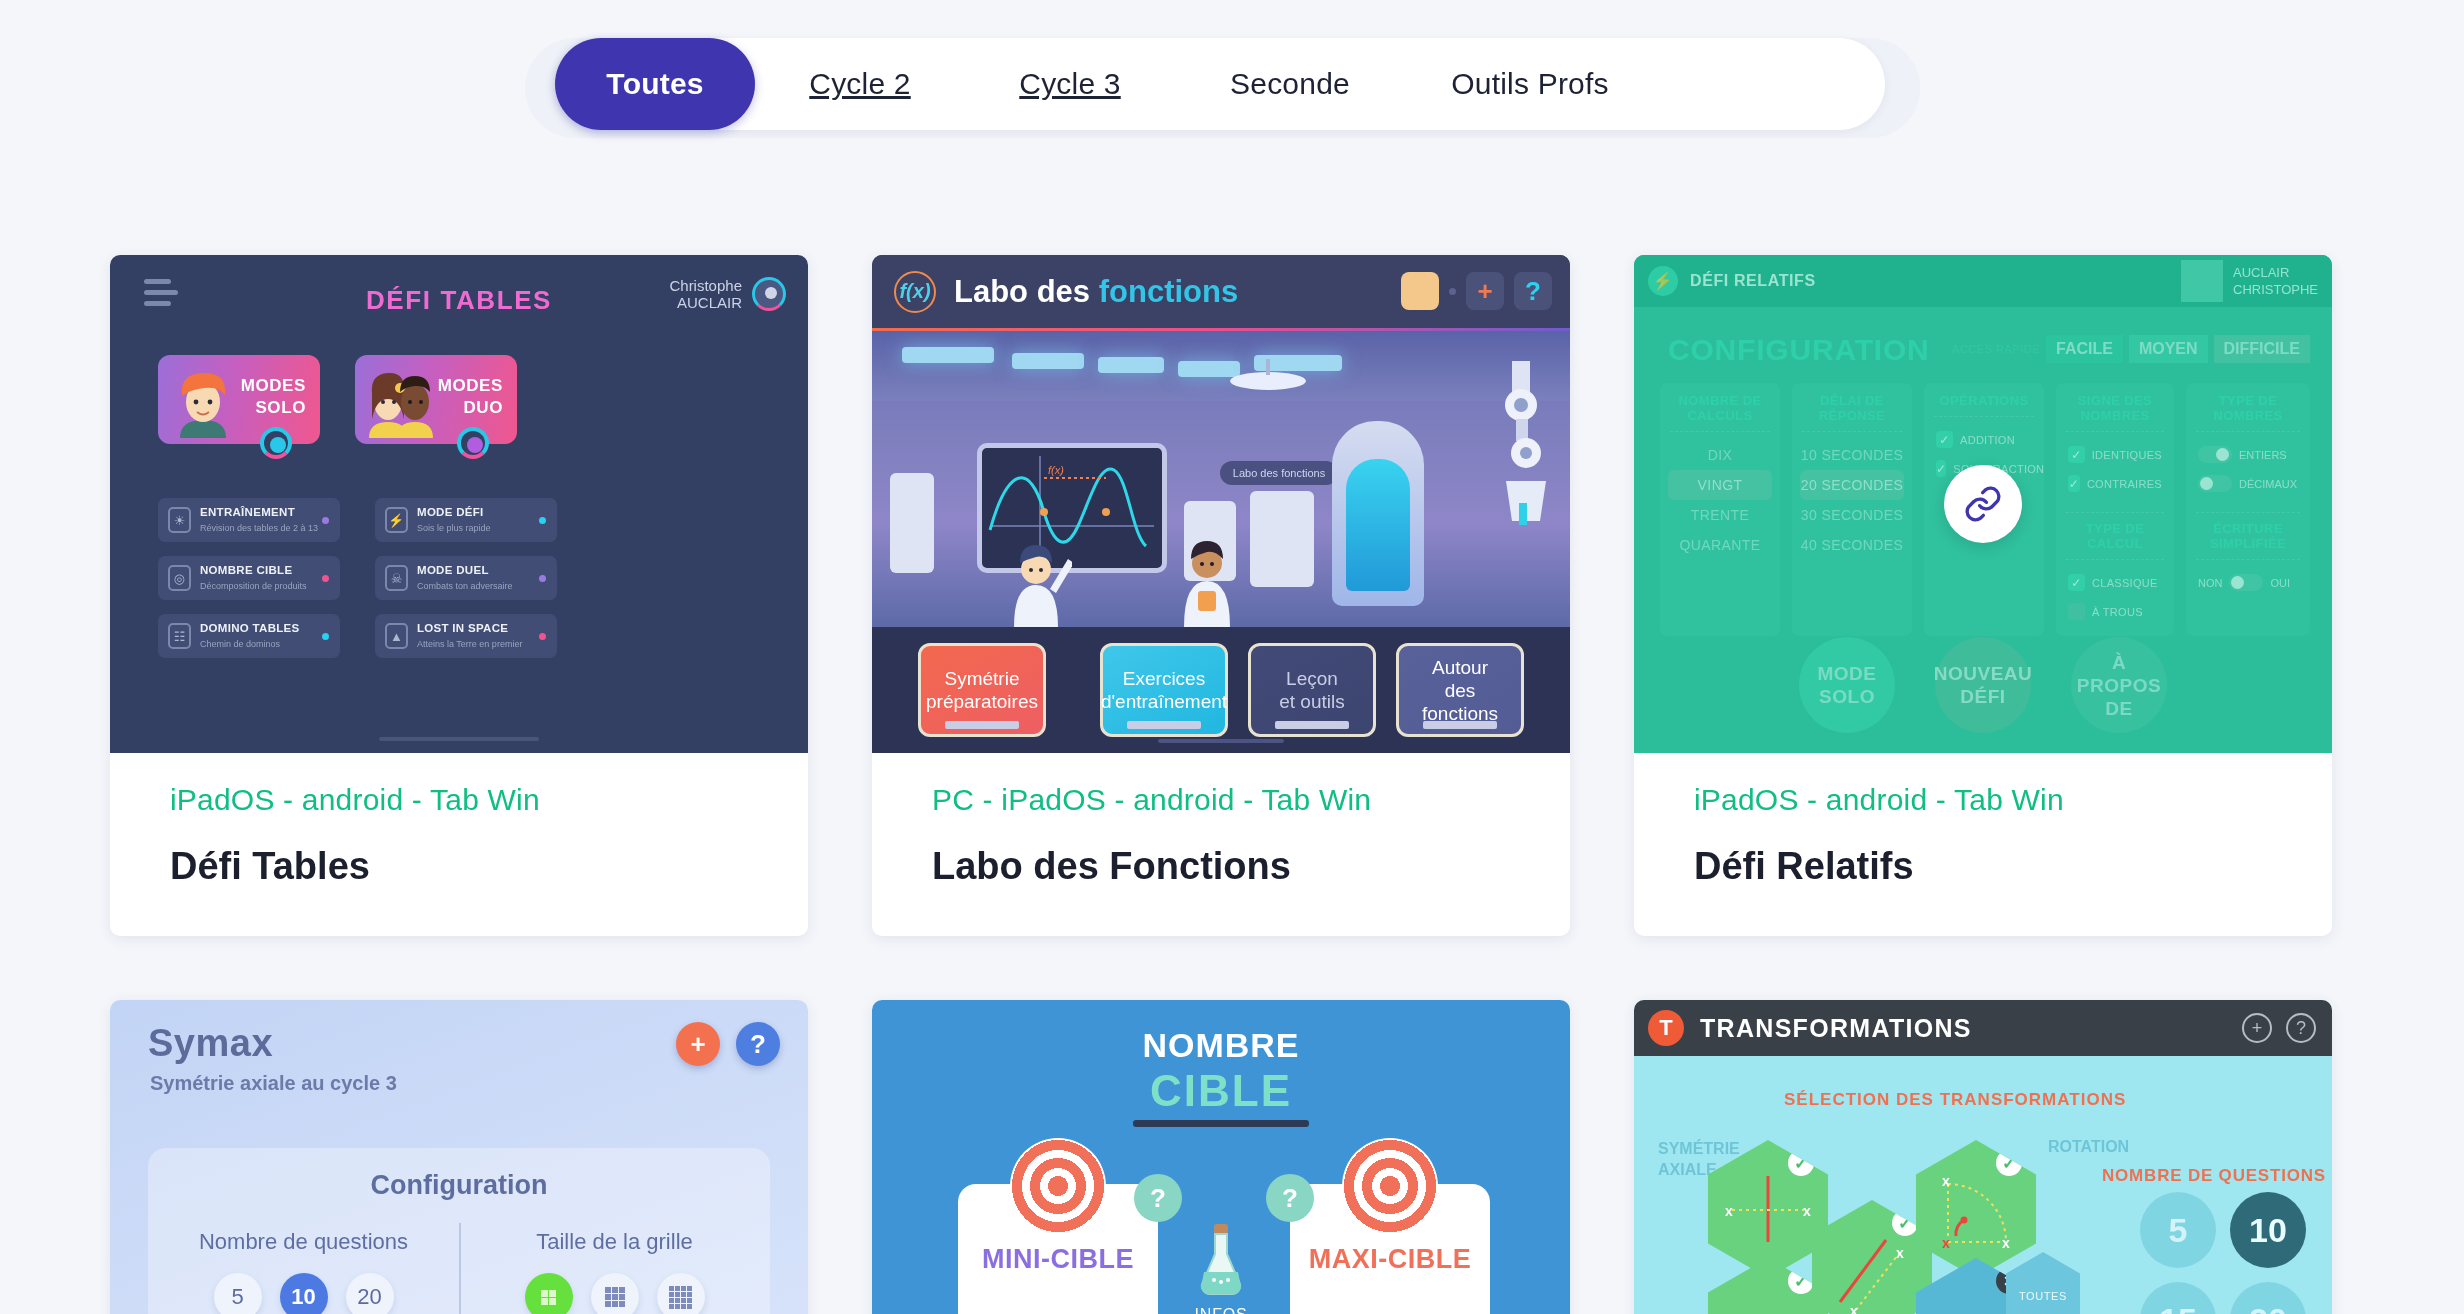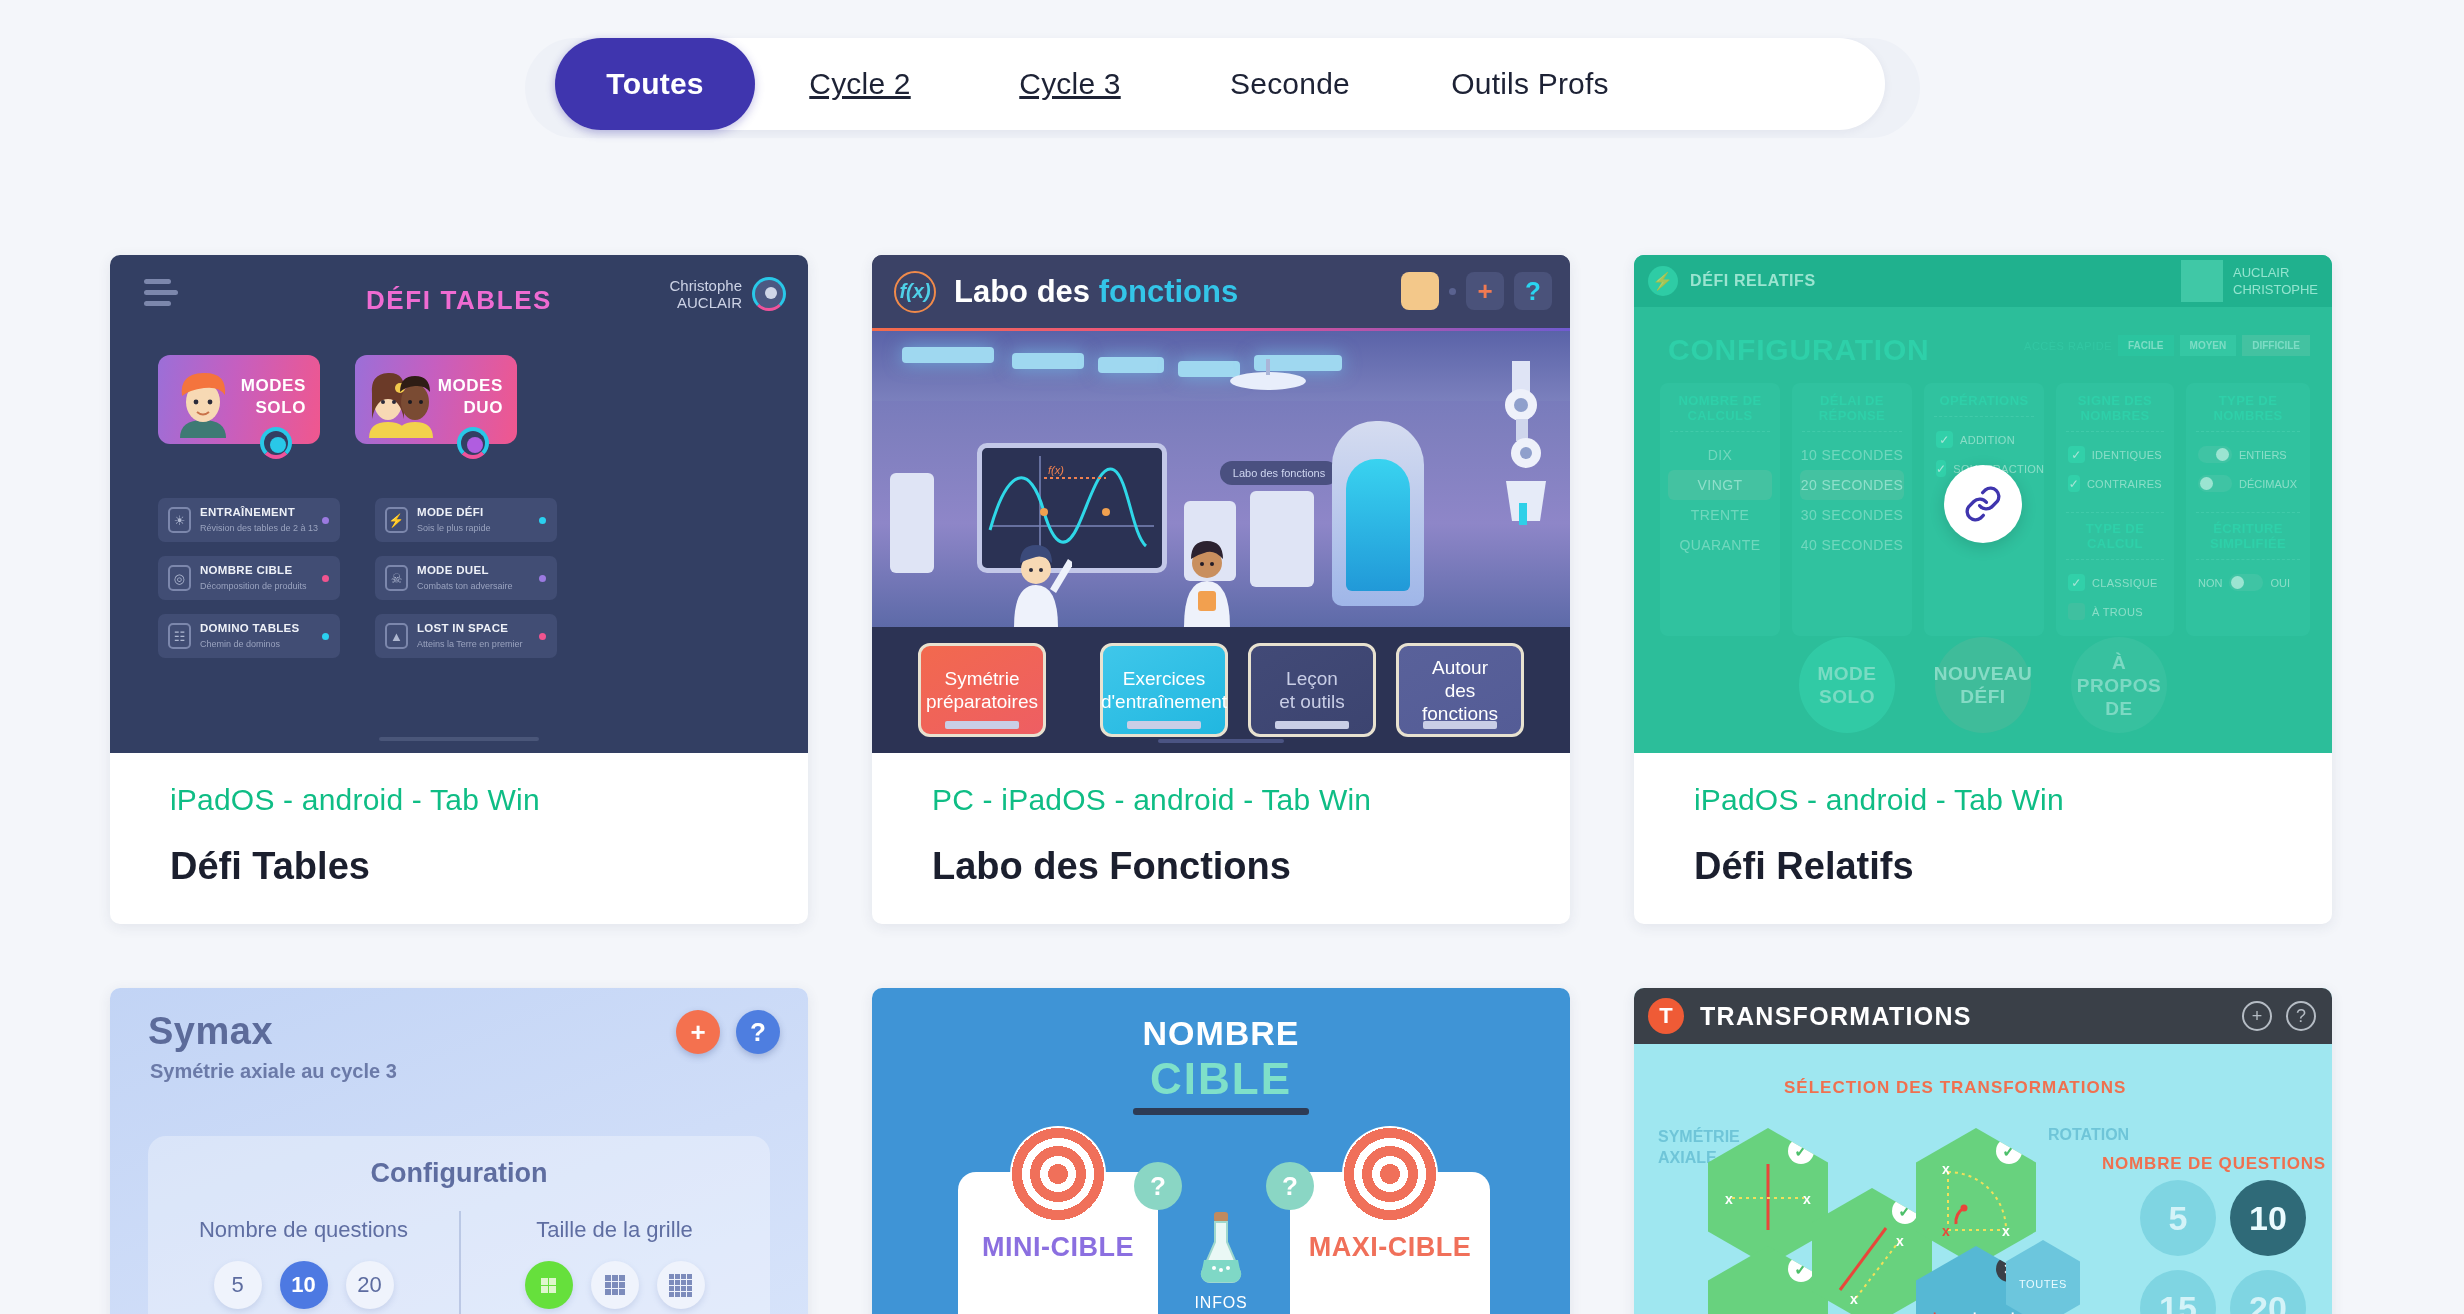--- a/index.html
+++ b/index.html
@@ -48,21 +48,21 @@
     grid-template-columns: 698px 698px 698px;
     gap: 64px 64px;
   }
   .card {
     background: #ffffff;
     border-radius: 10px;
     overflow: hidden;
     box-shadow: 0 3px 14px rgba(40,50,90,.09);
   }
   .card-thumb { position: relative; width: 100%; height: 498px; overflow: hidden; }
-  .card-body { padding: 30px 60px 36px 60px; }
+  .card-body { padding: 30px 60px 48px 60px; }
   .card-platforms {
     color: #0fbd85; font-size: 30px; letter-spacing: .2px; margin-bottom: 28px;
   }
   .card-title { color: #1b1f2e; font-size: 38px; font-weight: bold; }
   .card.tall .card-thumb { height: 460px; }
 
   
   .t1 { background: #333f63; }
   .t1 .t1-topbar { position: absolute; left: 0; top: 0; width: 100%; height: 70px; }
   .burger { position: absolute; left: 34px; top: 24px; width: 34px; }
@@ -171,21 +171,21 @@
   .t3-bar { position:absolute; left:0; top:0; width:100%; height:52px; background:#17a886; display:flex; align-items:center; }
   .t3-bolt { width:30px; height:30px; border-radius:50%; background:#2fd6ac; margin-left:14px;
              display:flex; align-items:center; justify-content:center; color:#fff; font-size:17px; }
   .t3-ttl { margin-left:12px; color:#eafff7; font-size:16px; font-weight:bold; letter-spacing:.6px; }
   .t3-usr { position:absolute; right:14px; top:5px; display:flex; align-items:center; gap:10px; }
   .t3-usr .ph { width:42px; height:42px; background:#4ecfae; }
   .t3-usr .nm { color:#dcfff4; font-size:13px; line-height:17px; }
   .t3-cfg { position:absolute; left:34px; top:78px; color:#2fdcb3; font-size:30px; font-weight:bold; letter-spacing:.8px; }
   .t3-qa { position:absolute; right:22px; top:80px; display:flex; align-items:center; gap:6px; }
   .t3-qa .lab3 { color:#35cda8; font-size:11px; letter-spacing:.5px; }
-  .t3-qa .seg { padding:5px 10px; color:#b7f2e3; font-size:10px; font-weight:bold; }
+  .t3-qa .seg { padding:5px 10px; color:#b7f2e3; font-size:16px; font-weight:bold; }
   .t3-qa .seg.s1 { background:#2ac8a2; }
   .t3-qa .seg.s2 { background:#39cdaa; }
   .t3-qa .seg.s3 { background:#53c4a6; }
   .t3-cols { position:absolute; left:26px; top:128px; display:flex; gap:12px; }
   .t3col { width:120px; border-radius:8px; background:#33c5a2; padding:10px 8px; }
   .t3col .h { color:#2fdcb3; font-size:13px; font-weight:bold; letter-spacing:.4px; text-align:center; }
   .t3col .hr { height:1px; border-top:1px dashed #4fd2b4; margin:8px 2px; }
   .t3col .op { text-align:center; color:#9fe9d6; font-size:14px; padding:7px 0; letter-spacing:.4px; }
   .t3col .op.sel { background:#55c4a6; border-radius:6px; color:#d4f7ec; }
   .t3col .chk { display:flex; align-items:center; gap:7px; padding:6px 4px; color:#cdf4e8; font-size:11px; letter-spacing:.3px; }

